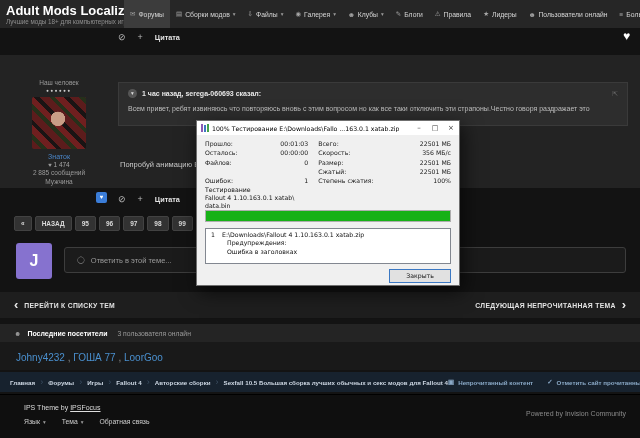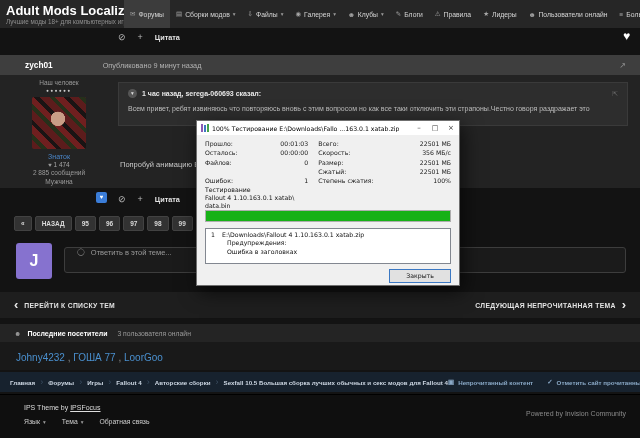--- a/index.html
+++ b/index.html
@@ -65,21 +65,21 @@
         border-radius:2px; cursor:pointer; }
   .pg.current { background:#fff; color:#222; border-color:#fff; }
   .pg-summary { margin-left:6px; font-size:6.8px; color:#a5a5a5; white-space:nowrap; }
 
   
   .reply-avatar { position:absolute; left:16px; top:243px; width:36px; height:36px;
         border-radius:3px; background:#8672cf; color:#fff; font-size:16px; font-weight:bold;
         display:flex; align-items:center; justify-content:center; }
   .reply-input { position:absolute; left:64px; top:247px; right:14px; height:26px;
         background:#1b1b1b; border:1px solid #3d3d3d; border-radius:3px;
-        display:flex; align-items:flex-start; gap:6px; padding-left:12px;
+        display:flex; align-items:center; gap:6px; padding-left:12px;
         color:#9a9a9a; font-size:7.5px; cursor:text; }
   .bubble-ic { font-size:7px; color:#8a8a8a; }
 
   
   .topic-nav { position:absolute; top:292px; left:0; right:0; height:26px; background:#1e1e1e;
         display:flex; align-items:center; }
   .tn-left, .tn-right { display:flex; align-items:center; gap:6px; cursor:pointer; }
   .tn-left { margin-left:14px; }
   .tn-right { margin-left:auto; margin-right:14px; }
   .tn-chev { font-size:13px; font-weight:bold; color:#e8e8e8; line-height:10px; }
@@ -213,25 +213,20 @@
   </div>
 
   <div class="tbar" style="top:32px;">
     <span class="tic">⊘</span>
     <span class="tic">+</span>
     <span class="tlabel">Цитата</span>
   </div>
   <span class="heart-top">♥</span>
 
   <div class="post">
-    <div class="post-head">
-      <span class="author">zych01</span>
-      <span class="published">Опубликовано 9 минут назад</span>
-      <span class="share-ic">↗</span>
-    </div>
     <div class="sidebar">
       <div class="group">Наш человек</div>
       <div class="pips">●●●●●●</div>
       <div class="avatar"></div>
       <div class="badge">Знаток</div>
       <div class="rep"><span class="rh">♥ </span><span>1 474</span></div>
       <div class="meta">2 885 сообщений</div>
       <div class="meta">Мужчина</div>
     </div>
     <div class="quote">

